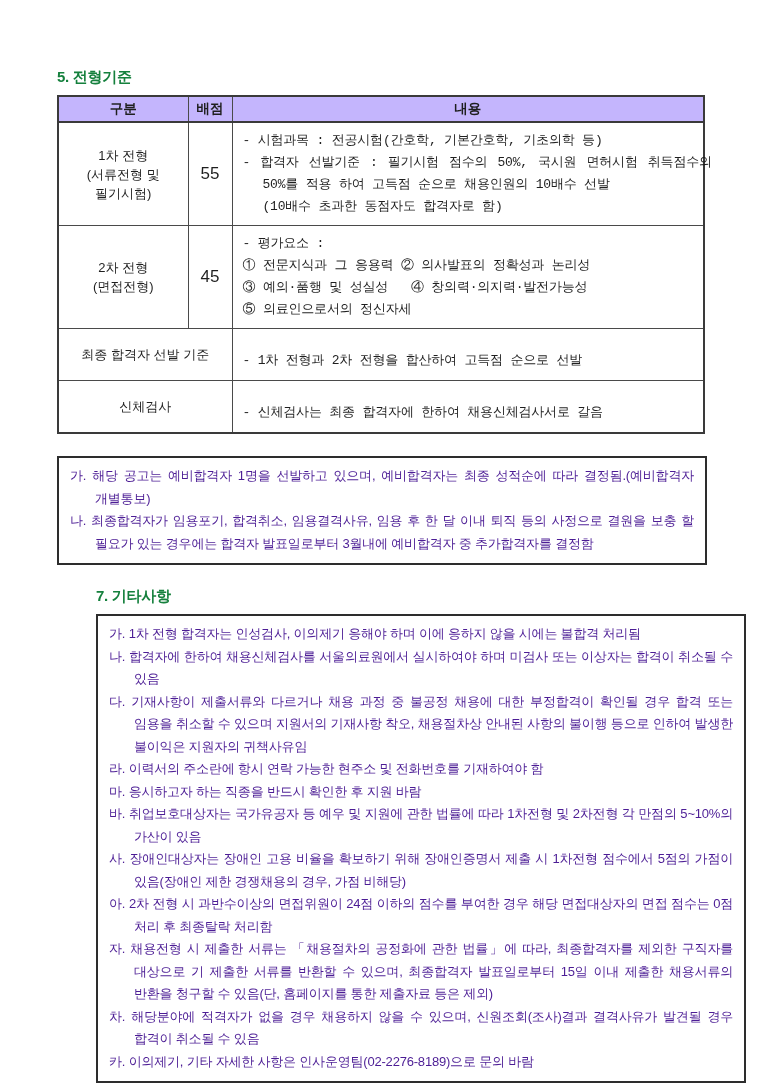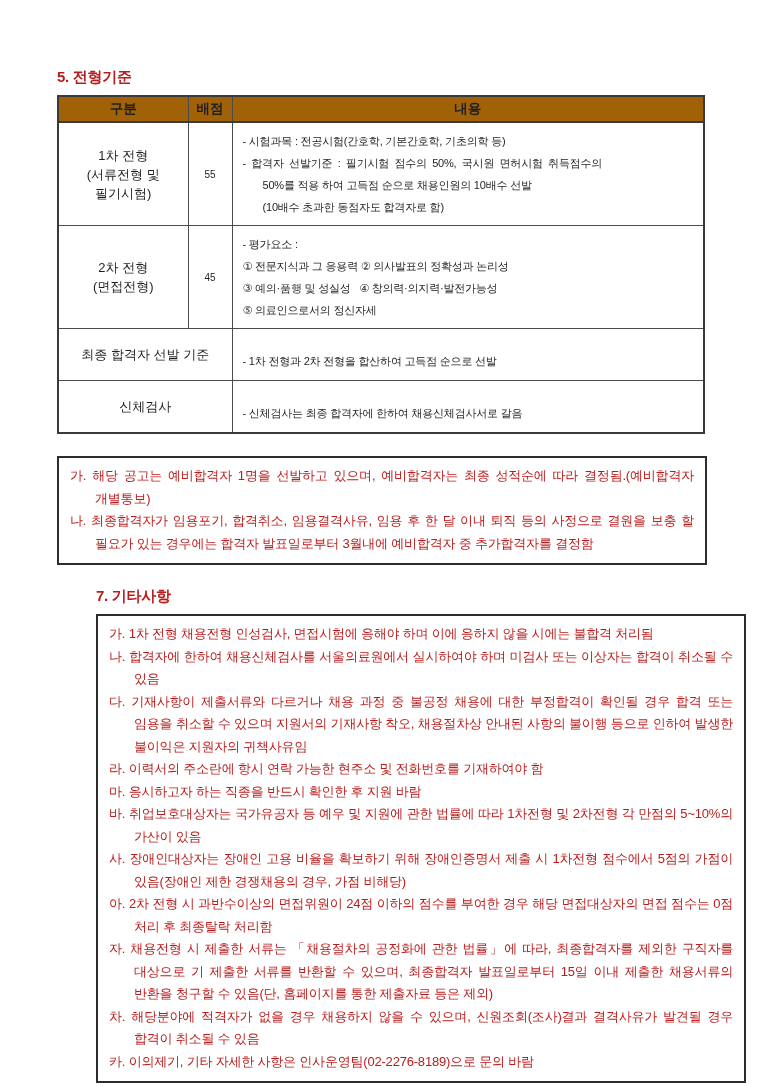--- a/index.html
+++ b/index.html
@@ -7,54 +7,54 @@
   body {
     width:768px; height:1086px;
     color:#1f1f1f;
     font-family:"Liberation Sans","DejaVu Sans",sans-serif;
     overflow:hidden;
   }
   .page { padding:68px 55px 0 57px; }
 
   h2.sec-heading {
     font-size:15px; font-weight:bold; letter-spacing:-0.3px;
-    margin-bottom:8px; color:#b91c1c;
+    margin-bottom:8px; color:#15803d;
   }
 
   
   table.criteria {
     width:648px; border-collapse:collapse; table-layout:fixed;
     border:2px solid #3a3a3a; margin-bottom:22px;
   }
   table.criteria col.c-cat { width:130px; }
   table.criteria col.c-pts { width:44px; }
   table.criteria col.c-con { width:472px; }
   table.criteria th, table.criteria td { border:1px solid #4a4a4a; vertical-align:middle; }
   table.criteria thead th {
-    background:#a16207; font-size:13.5px; font-weight:bold;
+    background:#c4b5fd; font-size:13.5px; font-weight:bold;
     height:26px; border-bottom:2px solid #3a3a3a;
   }
   td.cell-cat { text-align:center; font-size:13px; line-height:19px; padding:16px 2px; }
-  td.cell-pts { text-align:center; font-size:10px; }
+  td.cell-pts { text-align:center; font-size:17px; }
   td.cell-con { padding:7px 6px 7px 10px; }
-  td.cell-con .ln { font-size:11px; line-height:22px; white-space:pre; letter-spacing:-0.2px; }
+  td.cell-con .ln { font-size:13px; line-height:22px; white-space:pre; letter-spacing:-0.2px;font-family:Liberation Mono, monospace; }
   td.cell-con .ln.j { word-spacing:2.5px; }
   td.cell-con .ln.ind { padding-left:20px; }
   tr.short td { height:27px; }
   tr.short td.cell-con { padding-top:14px; padding-bottom:2px; }
 
   
   .notice-box {
     width:650px; border:2px solid #2d2d2d;
     padding:7px 11px 8px 11px; margin-bottom:4px;
   }
   .notice-item {
     font-size:13px; line-height:22.5px; letter-spacing:-0.2px;
     text-align:justify; word-break:keep-all;
-    padding-left:25px; text-indent:-25px; color:#b91c1c;
+    padding-left:25px; text-indent:-25px; color:#4c1d95;
   }
   .sec-6 { margin-top:16px; }
   .sec-7 { margin-top:22px;padding-left:39px; }
 
   
   .doc-date {
     margin-top:20px; text-align:center;
     font-size:17px; font-weight:bold; letter-spacing:0.5px; color:#1a1a1a;
   }
 </style>
@@ -129,21 +129,21 @@
         <div class="notice-item"><span>가.</span> <span>해당 공고는 예비합격자 1명을 선발하고 있으며, 예비합격자는 최종 성적순에 따라 결정됨.(예비합격자 개별통보)</span></div>
 
         <div class="notice-item"><span>나.</span> <span>최종합격자가 임용포기, 합격취소, 임용결격사유, 임용 후 한 달 이내 퇴직 등의 사정으로 결원을 보충 할 필요가 있는 경우에는 합격자 발표일로부터 3월내에 예비합격자 중 추가합격자를 결정함</span></div>
       </div>
   </div>
 
   <div class="sec-7">
     <h2 class="sec-heading">7. 기타사항</h2>
     <div class="notice-box">
 
-        <div class="notice-item"><span>가.</span> <span>1차 전형 채용전형 인성검사, 면접시험에 응해야 하며 이에 응하지 않을 시에는 불합격 처리됨</span></div>
+        <div class="notice-item"><span>가.</span> <span>1차 전형 합격자는 인성검사, 이의제기 응해야 하며 이에 응하지 않을 시에는 불합격 처리됨</span></div>
 
         <div class="notice-item"><span>나.</span> <span>합격자에 한하여 채용신체검사를 서울의료원에서 실시하여야 하며 미검사 또는 이상자는 합격이 취소될 수 있음</span></div>
 
         <div class="notice-item"><span>다.</span> <span>기재사항이 제출서류와 다르거나 채용 과정 중 불공정 채용에 대한 부정합격이 확인될 경우 합격 또는 임용을 취소할 수 있으며 지원서의 기재사항 착오, 채용절차상 안내된 사항의 불이행 등으로 인하여 발생한 불이익은 지원자의 귀책사유임</span></div>
 
         <div class="notice-item"><span>라.</span> <span>이력서의 주소란에 항시 연락 가능한 현주소 및 전화번호를 기재하여야 함</span></div>
 
         <div class="notice-item"><span>마.</span> <span>응시하고자 하는 직종을 반드시 확인한 후 지원 바람</span></div>
 
         <div class="notice-item"><span>바.</span> <span>취업보호대상자는 국가유공자 등 예우 및 지원에 관한 법률에 따라 1차전형 및 2차전형 각 만점의 5~10%의 가산이 있음</span></div>

